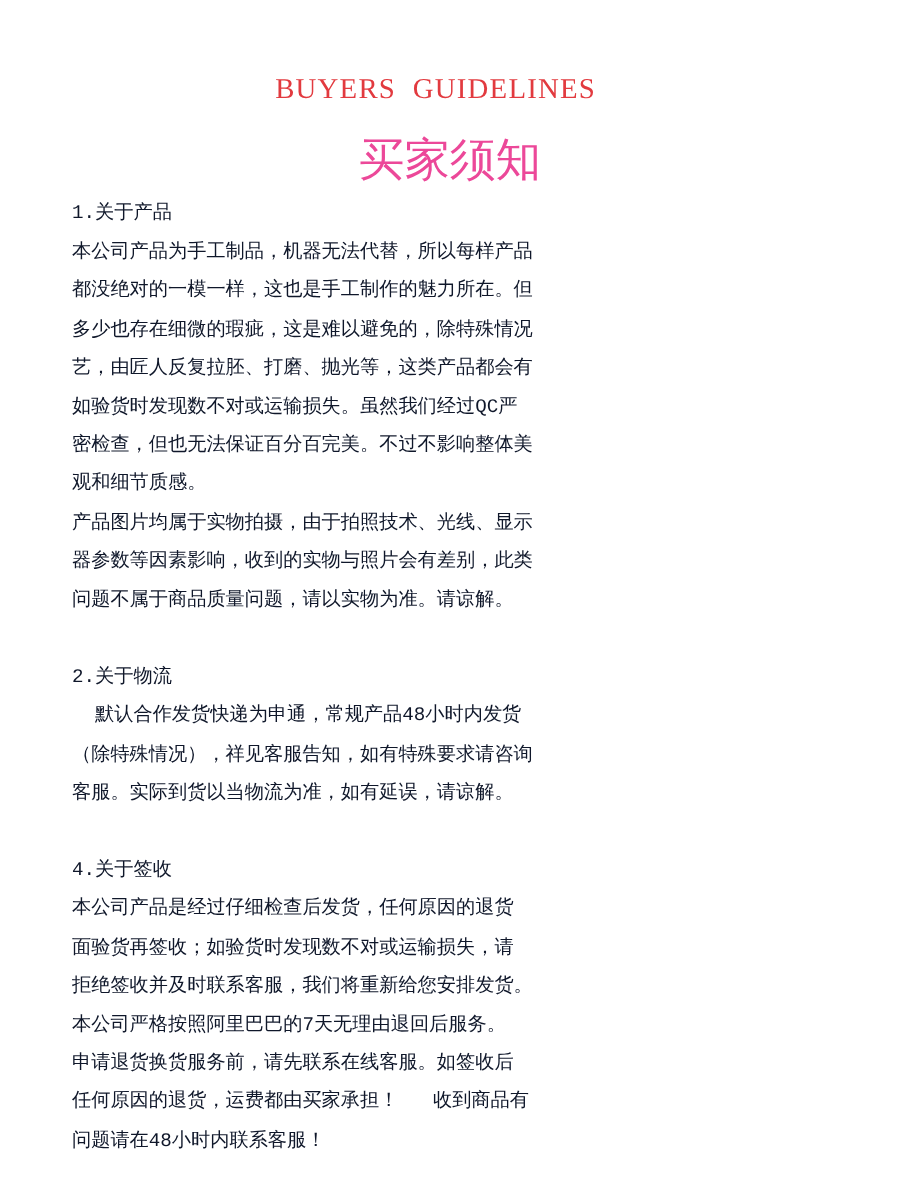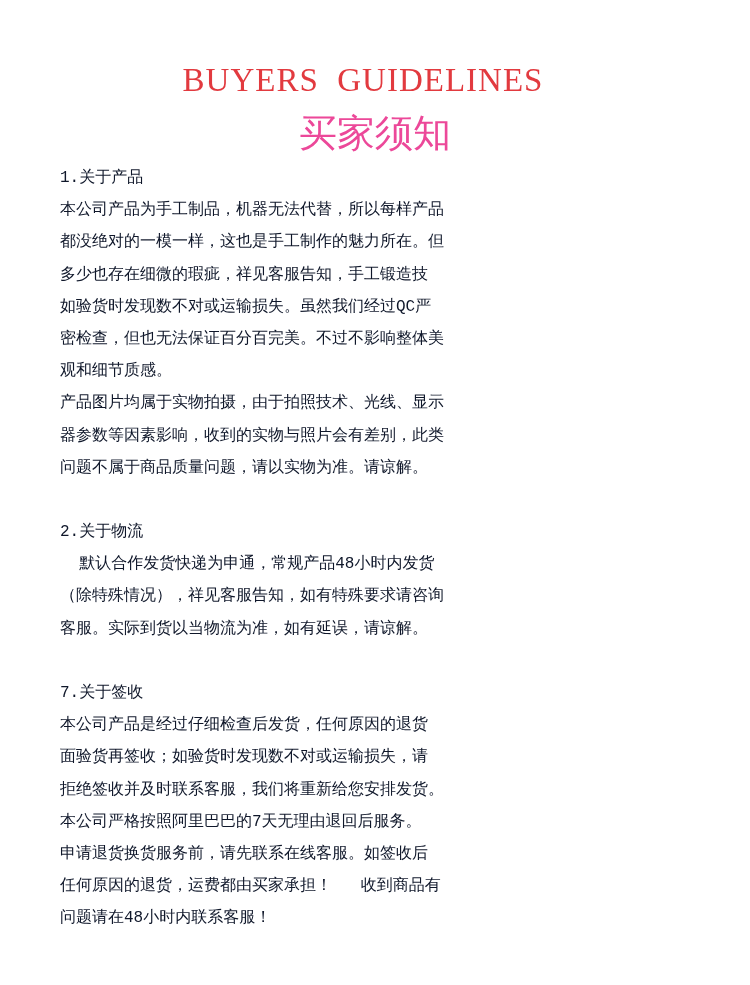--- a/index.html
+++ b/index.html
@@ -1,20 +1,20 @@
 <!DOCTYPE html>
 <html><head>
 <meta charset="utf-8">
 <style>
   html, body { margin:0; padding:0; background:#ffffff; }
   body { width:750px; height:985px; position:relative; overflow:hidden; }
   .title-en {
     position:absolute; top:62px; left:0; width:726px; text-align:center;
     font-family:"Liberation Serif", "DejaVu Serif", serif;
-    font-size:33px; letter-spacing:1px; color:#e23a3f; white-space:pre;
+    font-size:24px; letter-spacing:1px; color:#e23a3f; white-space:pre;
   }
   .title-cn {
     position:absolute; top:108px; left:0; width:750px; text-align:center;
     font-family:"DejaVu Sans", sans-serif; font-size:38px; color:#ec4899; font-weight:300;
   }
   .content {
     position:absolute; top:162px; left:60px; width:660px;
     font-family:Liberation Mono, monospace;
     font-size:16px; color:#0f172a; line-height:32.2px;
   }
@@ -25,38 +25,39 @@
 <body>
 
 <div class="title-en">BUYERS  GUIDELINES</div>
 <div class="title-cn">买家须知</div>
 
 <div class="content">
   <div>
     <div class="line">1.关于产品</div>
     <div class="line">本公司产品为手工制品，机器无法代替，所以每样产品</div>
     <div class="line">都没绝对的一模一样，这也是手工制作的魅力所在。但</div>
-    <div class="line">多少也存在细微的瑕疵，祥见客服告知，手工锻造技</div>
+    <div class="line">多少也存在细微的瑕疵，这是难以避免的，除特殊情况</div>
+    <div class="line">艺，由匠人反复拉胚、打磨、抛光等，这类产品都会有</div>
     <div class="line">如验货时发现数不对或运输损失。虽然我们经过QC严</div>
     <div class="line">密检查，但也无法保证百分百完美。不过不影响整体美</div>
     <div class="line">观和细节质感。</div>
     <div class="line">产品图片均属于实物拍摄，由于拍照技术、光线、显示</div>
     <div class="line">器参数等因素影响，收到的实物与照片会有差别，此类</div>
     <div class="line">问题不属于商品质量问题，请以实物为准。请谅解。</div>
   </div>
   <div class="gap"></div>
   <div>
     <div class="line">2.关于物流</div>
     <div class="line">  默认合作发货快递为申通，常规产品48小时内发货</div>
     <div class="line">（除特殊情况），祥见客服告知，如有特殊要求请咨询</div>
     <div class="line">客服。实际到货以当物流为准，如有延误，请谅解。</div>
   </div>
   <div class="gap"></div>
   <div>
-    <div class="line">7.关于签收</div>
+    <div class="line">4.关于签收</div>
     <div class="line">本公司产品是经过仔细检查后发货，任何原因的退货</div>
     <div class="line">面验货再签收；如验货时发现数不对或运输损失，请</div>
     <div class="line">拒绝签收并及时联系客服，我们将重新给您安排发货。</div>
     <div class="line">本公司严格按照阿里巴巴的7天无理由退回后服务。</div>
     <div class="line">申请退货换货服务前，请先联系在线客服。如签收后</div>
     <div class="line">任何原因的退货，运费都由买家承担！   收到商品有</div>
     <div class="line">问题请在48小时内联系客服！</div>
   </div>
 </div>
 

